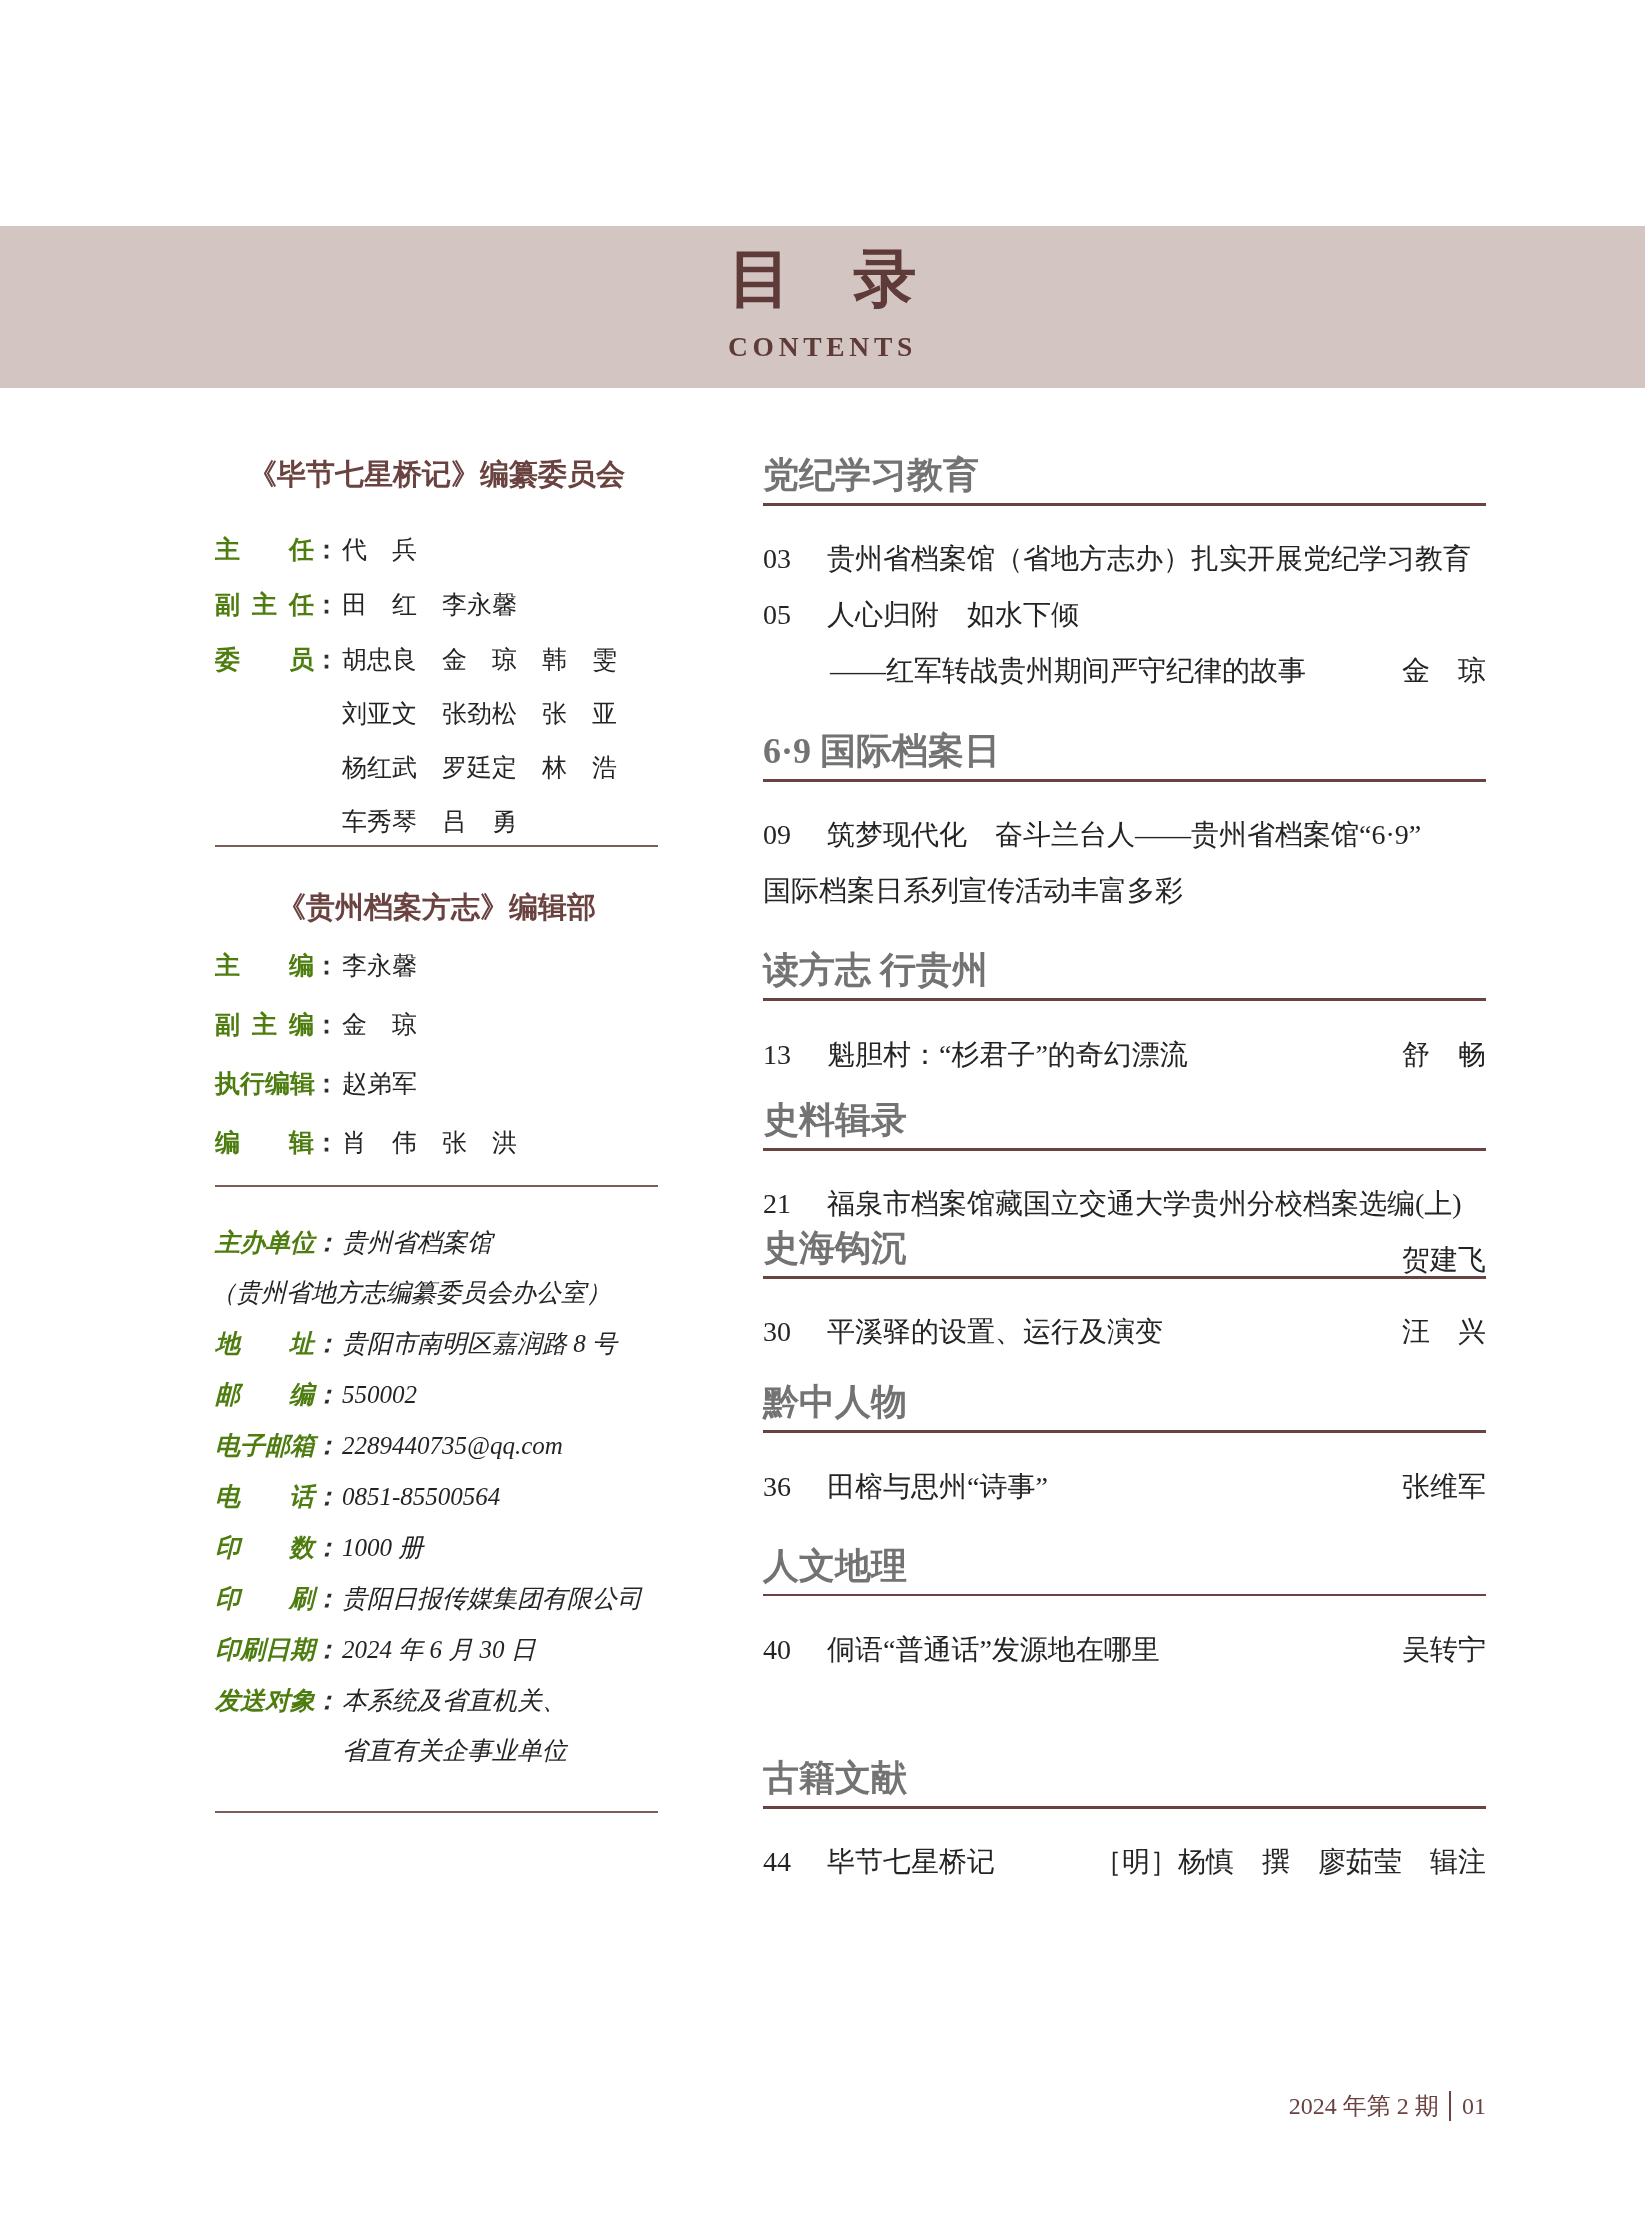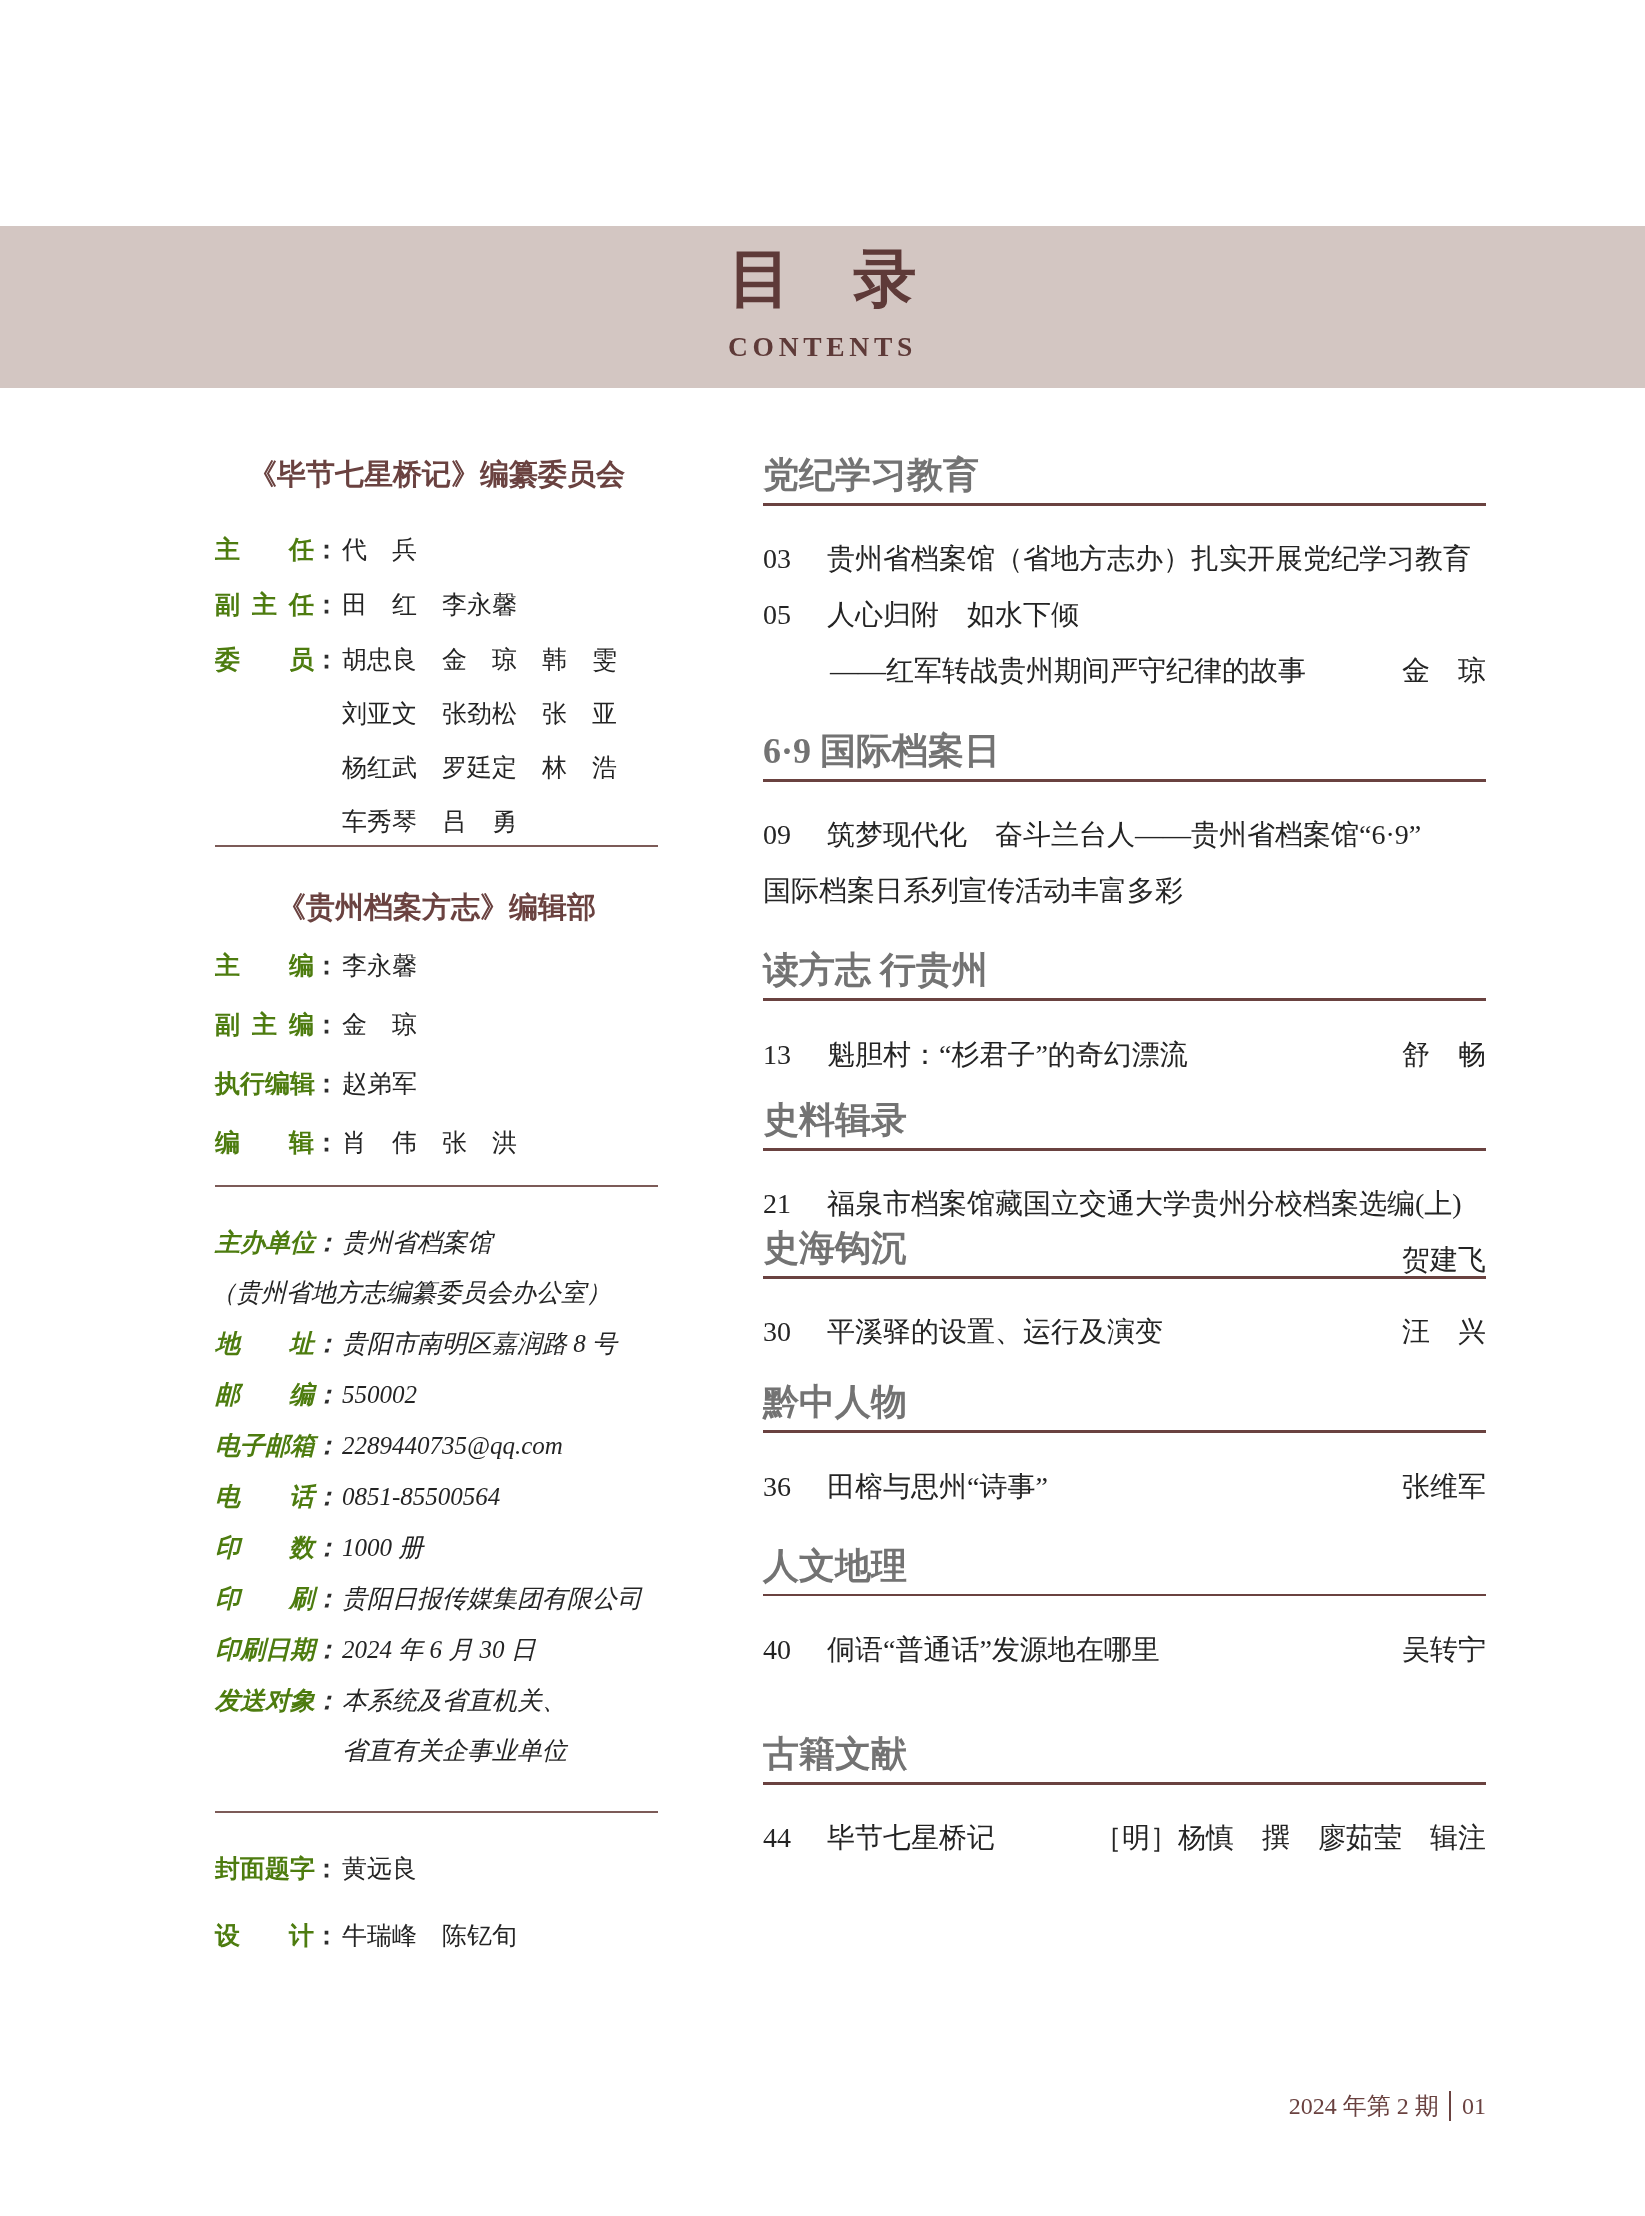--- a/index.html
+++ b/index.html
@@ -63,21 +63,21 @@
   .toc-item{position:relative;line-height:56px;white-space:nowrap;}
   .no{display:inline-block;width:64px;}
   .indent .ttl{padding-left:67px;}
   .auth{position:absolute;right:0;top:0;}
   .sec-2{margin-top:32px;}
   .sec-3{margin-top:31px;}
   .sec-4{margin-top:17.5px;}
   .sec-5{margin-top:-4px;}
   .sec-6{margin-top:22px;}
   .sec-7{margin-top:31px;}
-  .sec-8{margin-top:56px;}
+  .sec-8{margin-top:80px;}
   
   .footer{
     position:absolute;right:159px;top:2091px;
     display:flex;align-items:center;
     font-size:24px;color:#6a4240;line-height:1;
   }
   .footer-bar{width:2px;height:30px;background:#6a4240;margin:0 10.7px;}
 </style>
 </head>
 <body>
@@ -125,24 +125,20 @@
       <div class="row"><span class="lbl">电话</span><span class="cln">：</span><span class="val">0851-85500564</span></div>
       <div class="row"><span class="lbl">印数</span><span class="cln">：</span><span class="val">1000 册</span></div>
       <div class="row"><span class="lbl">印刷</span><span class="cln">：</span><span class="val">贵阳日报传媒集团有限公司</span></div>
       <div class="row"><span class="lbl">印刷日期</span><span class="cln">：</span><span class="val">2024 年 6 月 30 日</span></div>
       <div class="row"><span class="lbl">发送对象</span><span class="cln">：</span><span class="val">本系统及省直机关、</span></div>
       <div class="row"><span class="lbl"></span><span class="cln"></span><span class="val">省直有关企事业单位</span></div>
     </div>
 
     <div class="divider divider-3"></div>
 
-    <div class="rows credits">
-      <div class="row"><span class="lbl">封面题字</span><span class="cln">：</span><span class="val">黄远良</span></div>
-      <div class="row"><span class="lbl">设计</span><span class="cln">：</span><span class="val">牛瑞峰　陈钇旬</span></div>
-    </div>
 
   </div>
 
   <div class="right-col">
 
     <section class="toc-sec sec-1">
       <h2 class="sec-title">党纪学习教育</h2>
       <div class="sec-rule"></div>
       <div class="sec-items">
         <div class="toc-item"><span class="no">03</span><span class="ttl">贵州省档案馆（省地方志办）扎实开展党纪学习教育</span></div>

